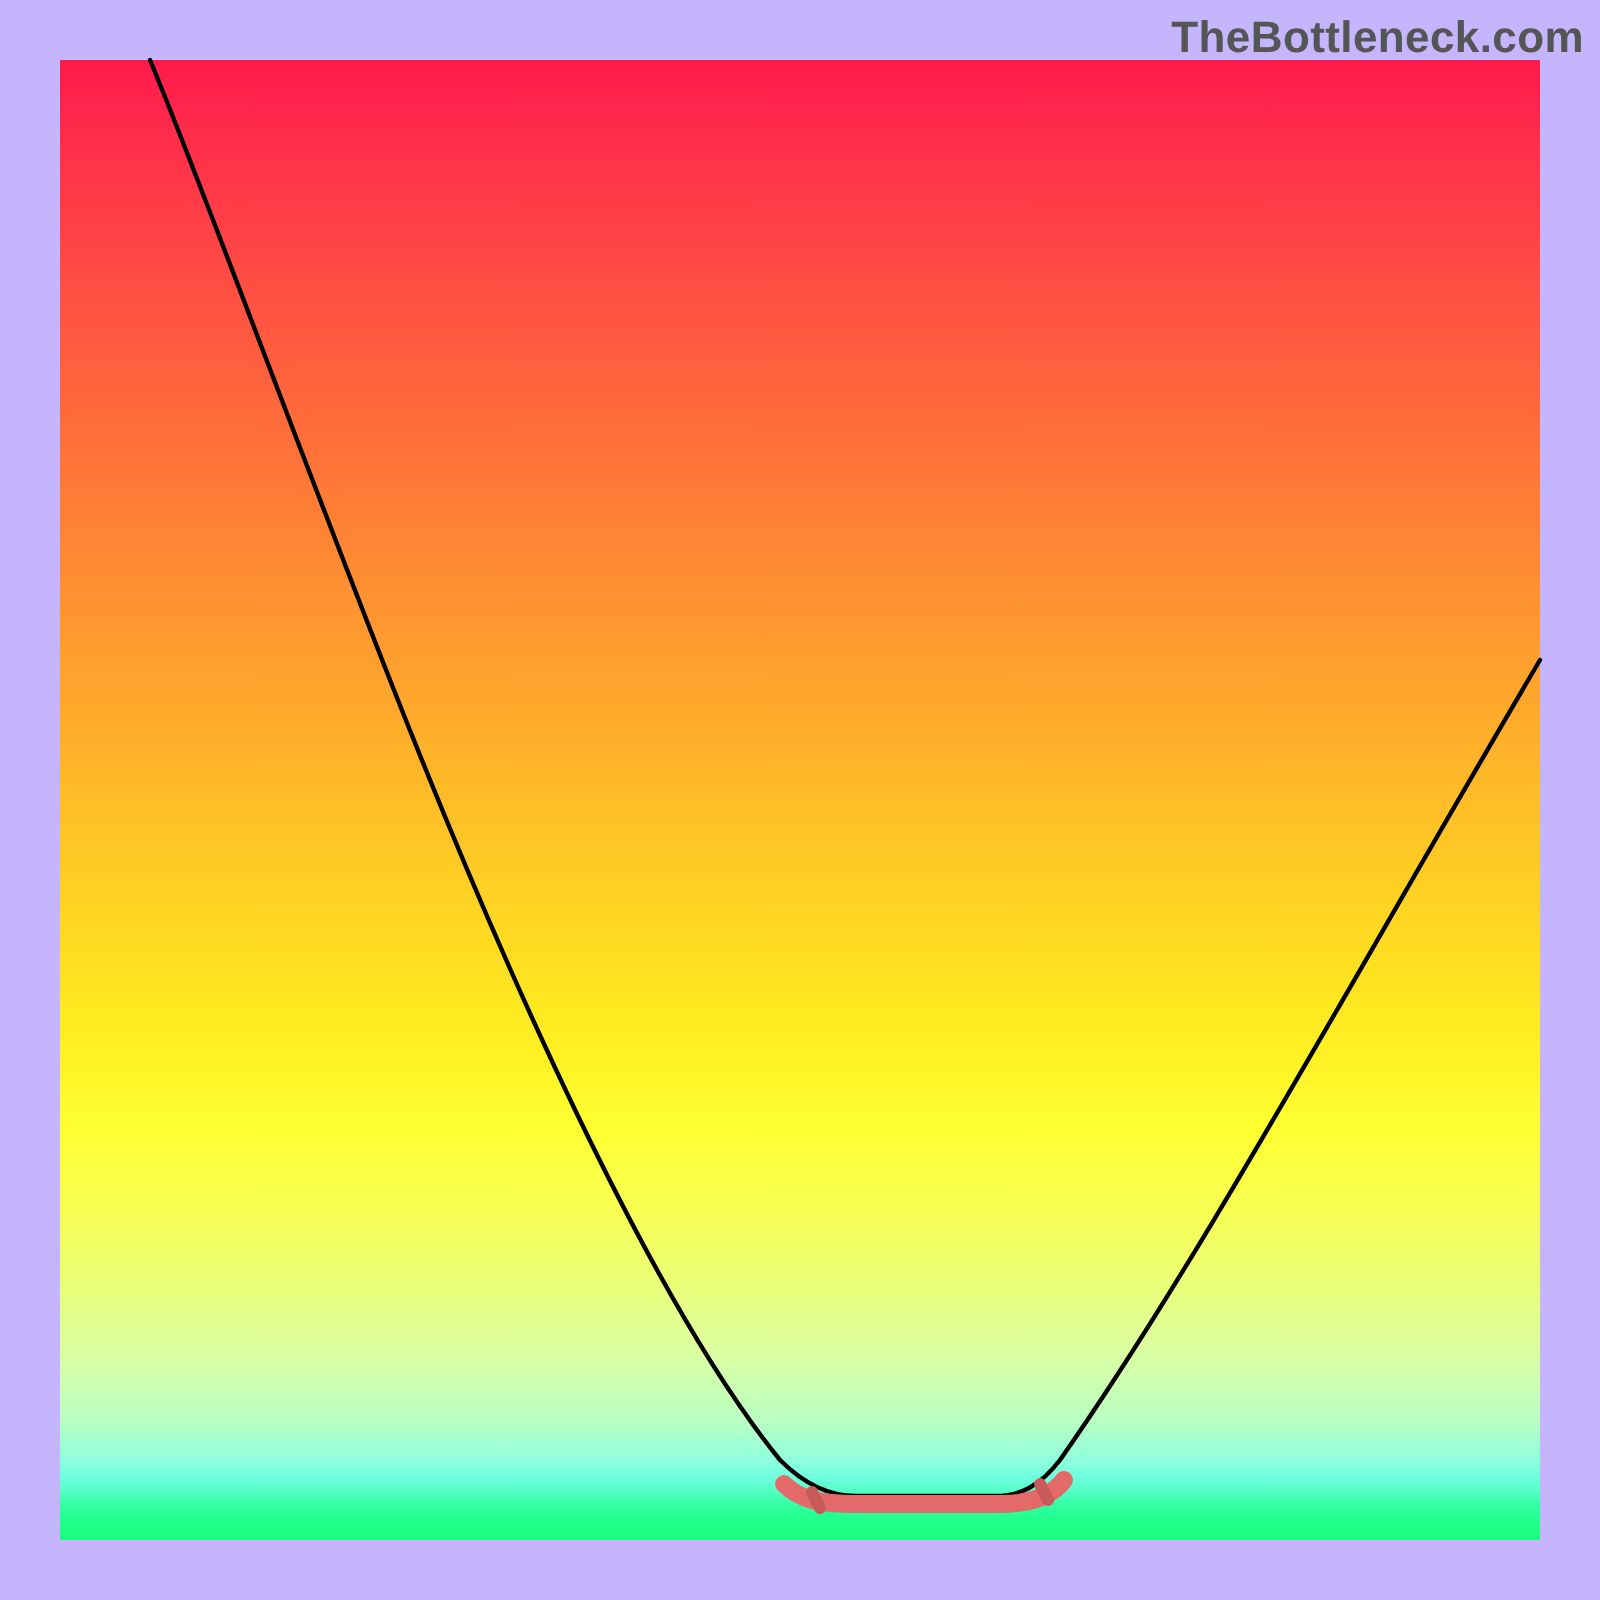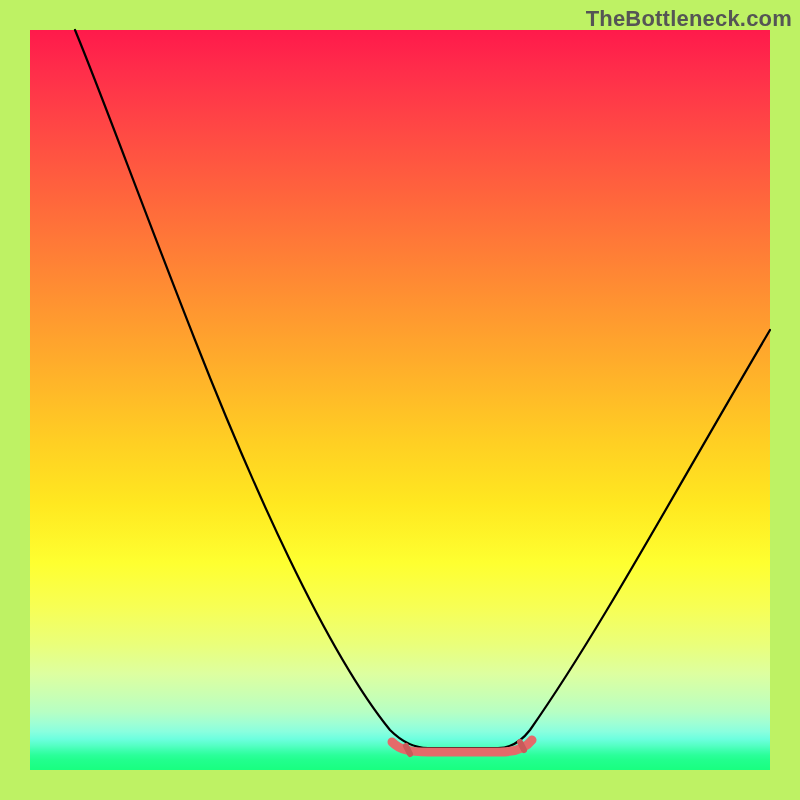--- a/index.html
+++ b/index.html
@@ -1,21 +1,21 @@
 <!DOCTYPE html>
 <html><head>
 <meta charset="utf-8">
 <style>
   * { margin: 0; padding: 0; box-sizing: border-box; }
   html, body { width: 800px; height: 800px; overflow: hidden; background: #000; }
   .stage {
     position: relative;
     width: 800px;
     height: 800px;
-    background: #bef264;
+    background: #c4b5fd;
   }
   .plot-area {
     position: absolute;
     left: 30px;
     top: 30px;
     width: 740px;
     height: 740px;
     
     background:
       linear-gradient(to bottom,

